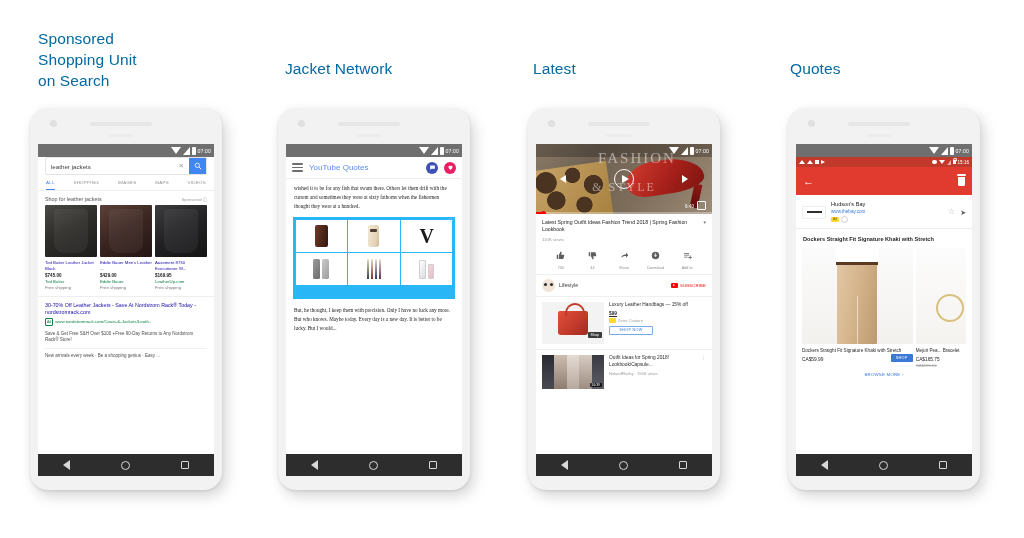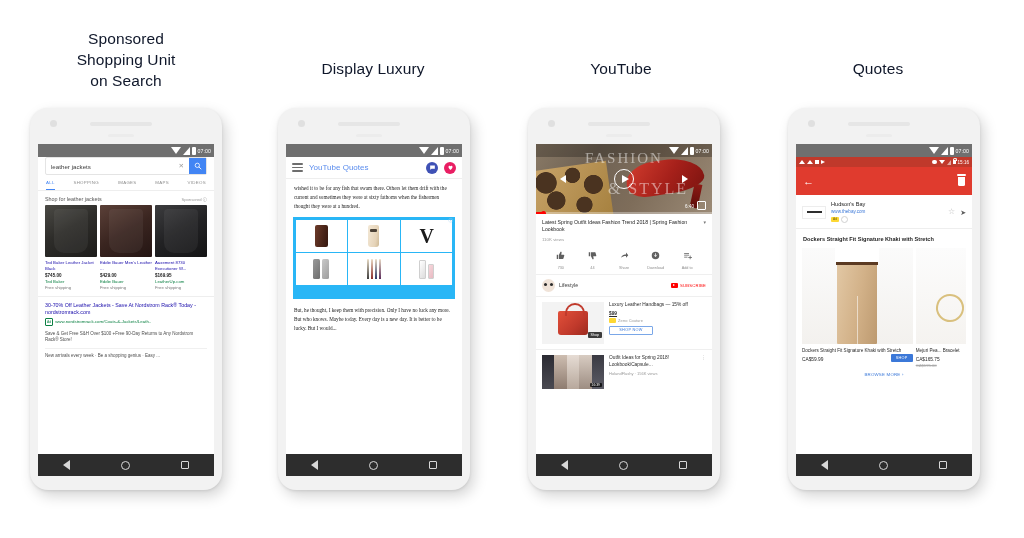--- a/index.html
+++ b/index.html
@@ -5,22 +5,22 @@
   html,body{margin:0;padding:0;}
   body{
     width:1024px;height:538px;background:#ffffff;
     font-family:"Liberation Sans", sans-serif;
     overflow:hidden;
   }
   .stage{position:relative;width:1024px;height:538px;}
 
   
   .col-title{
-    position:absolute;text-align:center;
-    color:#0f172a;font-size:15.5px;line-height:21px;font-weight:400;
+    position:absolute;text-align:left;
+    color:#0369a1;font-size:15.5px;line-height:21px;font-weight:400;
     letter-spacing:.1px;
   }
 
   
   .phone{position:absolute;width:192px;height:382px;}
   .phone-body{
     position:absolute;inset:0;
     background:#f2f2f2;border-radius:18px;
     box-shadow:4px 6px 14px rgba(0,0,0,.17), 0 1px 3px rgba(0,0,0,.10);
   }
@@ -117,22 +117,22 @@
   .yt-heel{position:absolute;right:12px;top:40px;width:8px;height:24px;background:linear-gradient(#8d1a14,#5d0d0a);transform:rotate(12deg);border-radius:0 0 2px 2px;}
   .yt-leo{position:absolute;left:-4px;bottom:-6px;width:78px;height:54px;transform:rotate(-8deg);
     background:radial-gradient(circle at 20% 25%,#4a3320 14%,transparent 15%),
                radial-gradient(circle at 55% 18%,#4a3320 12%,transparent 13%),
                radial-gradient(circle at 80% 40%,#4a3320 13%,transparent 14%),
                radial-gradient(circle at 30% 60%,#4a3320 14%,transparent 15%),
                radial-gradient(circle at 65% 75%,#4a3320 12%,transparent 13%),
                linear-gradient(130deg,#c9a46a,#a6813f);}
   .yt-wm1,.yt-wm2{position:absolute;width:100%;text-align:center;color:rgba(255,255,255,.48);
     font-family:"Liberation Serif",serif;letter-spacing:2px;}
-  .yt-wm1{top:6px;font-size:15px;}
-  .yt-wm2{top:36px;font-size:16px;padding-left:24px;}
+  .yt-wm1{top:6px;font-size:15px;margin-left:13px;}
+  .yt-wm2{top:36px;font-size:12px;}
   .yt-play{position:absolute;left:50%;top:50%;transform:translate(-50%,-50%);
     width:18px;height:18px;border:1.6px solid #fff;border-radius:50%;display:flex;align-items:center;justify-content:center;}
   .yt-play i{width:0;height:0;border-top:4px solid transparent;border-bottom:4px solid transparent;border-left:7px solid #fff;margin-left:2px;}
   .yt-prev,.yt-next{position:absolute;top:50%;transform:translateY(-50%);display:flex;align-items:center;}
   .yt-prev{left:24px;}.yt-next{right:24px;}
   .yt-prev i{width:0;height:0;border-top:4px solid transparent;border-bottom:4px solid transparent;border-right:6px solid #fff;}
   .yt-next i{width:0;height:0;border-top:4px solid transparent;border-bottom:4px solid transparent;border-left:6px solid #fff;}
   .yt-bar{position:absolute;left:0;right:0;bottom:0;height:1.6px;background:rgba(255,255,255,.35);}
   .yt-bar b{position:absolute;left:0;top:0;height:100%;width:4%;background:#f00;}
   .yt-dot{position:absolute;left:3%;bottom:-1.6px;width:5px;height:5px;border-radius:50%;background:#f00;}
@@ -224,22 +224,22 @@
   .gm-browse{text-align:center;font-size:4.4px;color:#3b78d8;letter-spacing:.2px;padding:4px 0 0;}
 </style>
 </head>
 <body>
 
 <div class="stage">
 
   <div class="col-title" style="left:38px;top:28px;width:176px;white-space:pre-line;">Sponsored
 Shopping Unit
 on Search</div>
-  <div class="col-title" style="left:285px;top:58px;width:176px;">Display Luxury</div>
-  <div class="col-title" style="left:533px;top:58px;width:176px;">YouTube</div>
+  <div class="col-title" style="left:285px;top:58px;width:176px;">Jacket Network</div>
+  <div class="col-title" style="left:533px;top:58px;width:176px;">Latest</div>
   <div class="col-title" style="left:790px;top:58px;width:176px;">Quotes</div>
 
   <div class="phone" style="left:30px;top:108px;">
     <div class="phone-body"></div>
     <div class="phone-cam"></div>
     <div class="phone-spk"></div>
     <div class="phone-spk2"></div>
 
     <div class="screen">
       <div class="statusbar">

